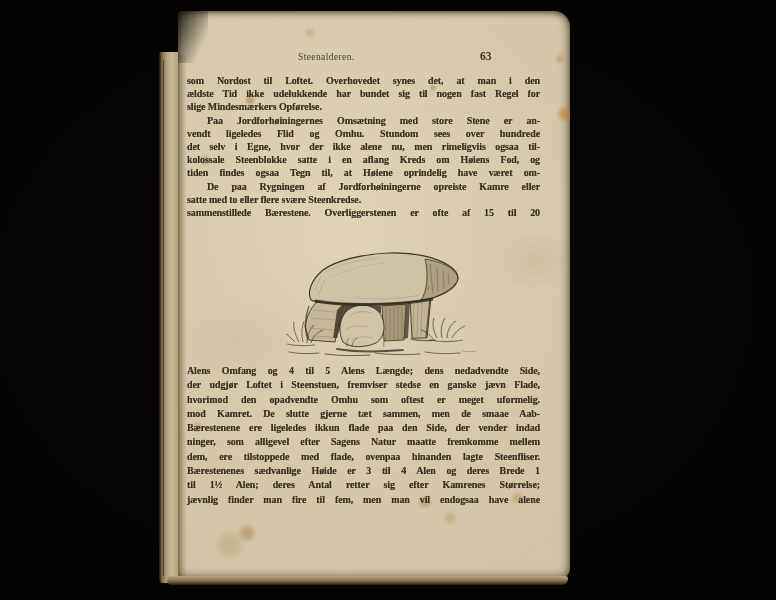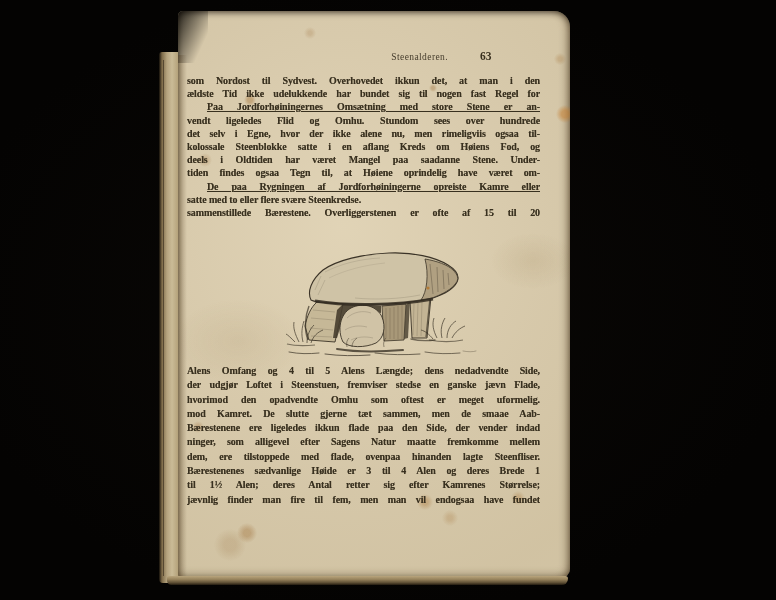--- a/index.html
+++ b/index.html
@@ -66,42 +66,42 @@
   
   .bottom-edge{
     position:absolute;left:167px;top:576px;width:401px;height:9px;
     background:linear-gradient(to bottom,#b9a57d 0%,#94805a 40%,#5d4e34 75%,#231b10 100%);
     border-radius:2px 3px 7px 5px;
   }
 
   
   .header{position:absolute;left:0;top:41px;width:100%;height:14px;}
   .running-title{
-    position:absolute;left:120px;width:150px;text-align:right;
+    position:absolute;left:120px;width:150px;text-align:left;
     font-size:9.5px;letter-spacing:.4px;color:#453c2c;
   }
   .page-number{
     position:absolute;left:294px;top:-2px;
     font-size:11.5px;font-weight:bold;color:#39301f;padding-left:8px;
   }
 
   
   .textblock{position:absolute;left:9px;width:353px;}
   .textblock.top{top:63px;}
   .textblock.bottom{top:353px;}
   .line{
     font-size:10px;font-weight:bold;color:#38301f;
     letter-spacing:-0.1px;
     text-align:justify;text-align-last:justify;
     height:13.2px;line-height:13.2px;overflow:hidden;
     text-shadow:0 0 .4px rgba(56,48,31,.55);
   }
   .textblock.bottom .line{height:14.3px;line-height:14.3px;}
   .line.end{text-align-last:left;}
-  .line.indent{text-indent:20px;text-decoration:underline;}
+  .line.indent{text-indent:20px;}
 
   
   .figure{position:absolute;left:107px;top:239px;width:195px;height:110px;}
 </style>
 </head>
 <body>
 
 <div class="stage">
 
   <div class="gutter"></div>
@@ -110,27 +110,27 @@
   <div class="page">
     <div class="corner-shade-tl"></div>
     <div class="fold-shade"></div>
 
     <div class="header">
       <span class="running-title">Steenalderen.</span>
       <span class="page-number">63</span>
     </div>
 
     <div class="textblock top">
-        <div class="line">som Nordost til Sydvest.  Overhovedet ikkun det, at man i den</div>
+        <div class="line">som Nordost til Loftet.  Overhovedet synes det, at man i den</div>
         <div class="line">ældste Tid ikke udelukkende har bundet sig til nogen fast Regel for</div>
+        <div class="line end">slige Mindesmærkers Opførelse.</div>
         <div class="line indent">Paa Jordforhøiningernes Omsætning med store Stene er an-</div>
         <div class="line">vendt ligeledes Flid og Omhu.  Stundom sees over hundrede</div>
         <div class="line">det selv i Egne, hvor der ikke alene nu, men rimeligviis ogsaa til-</div>
         <div class="line">kolossale Steenblokke satte i en aflang Kreds om Høiens Fod, og</div>
-        <div class="line">deels i Oldtiden har været Mangel paa saadanne Stene.  Under-</div>
         <div class="line">tiden findes ogsaa Tegn til, at Høiene oprindelig have været om-</div>
         <div class="line indent">De paa Rygningen af Jordforhøiningerne opreiste Kamre eller</div>
         <div class="line end">satte med to eller flere svære Steenkredse.</div>
         <div class="line">sammenstillede Bærestene.  Overliggerstenen er ofte af 15 til 20</div>
       </div>
 
     <div class="figure">
       <svg viewBox="0 0 195 110" width="195" height="110">
 
         <g stroke="#3b3327" fill="none" stroke-linecap="round">
@@ -230,18 +230,18 @@
     <div class="textblock bottom">
         <div class="line">Alens Omfang og 4 til 5 Alens Længde; dens nedadvendte Side,</div>
         <div class="line">der udgjør Loftet i Steenstuen, fremviser stedse en ganske jævn Flade,</div>
         <div class="line">hvorimod den opadvendte Omhu som oftest er meget uformelig.</div>
         <div class="line">mod Kamret.  De slutte gjerne tæt sammen, men de smaae Aab-</div>
         <div class="line">Bærestenene ere ligeledes ikkun flade paa den Side, der vender indad</div>
         <div class="line">ninger, som alligevel efter Sagens Natur maatte fremkomme mellem</div>
         <div class="line">dem, ere tilstoppede med flade, ovenpaa hinanden lagte Steenfliser.</div>
         <div class="line">Bærestenenes sædvanlige Høide er 3 til 4 Alen og deres Brede 1</div>
         <div class="line">til 1½ Alen; deres Antal retter sig efter Kamrenes Størrelse;</div>
-        <div class="line">jævnlig finder man fire til fem, men man vil endogsaa have fundet</div>
+        <div class="line">jævnlig finder man fire til fem, men man vil endogsaa have alene</div>
       </div>
   </div>
 
   <div class="bottom-edge"></div>
 </div>
 
 </body></html>

